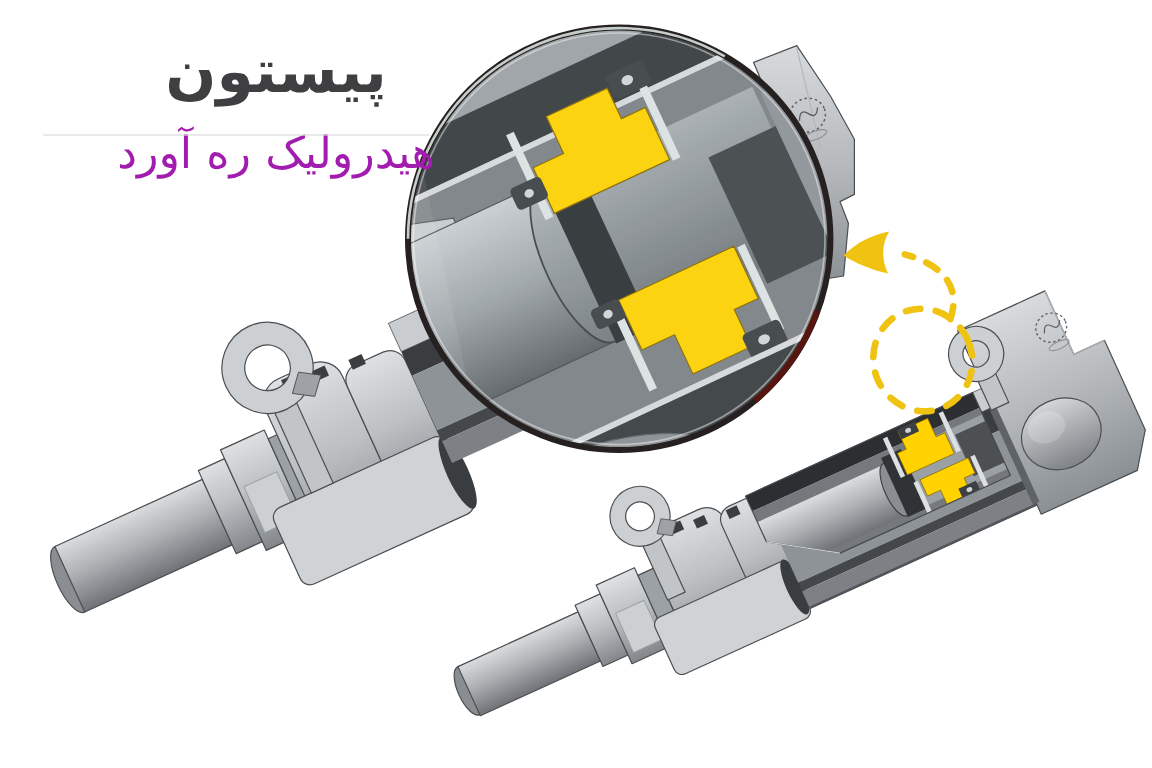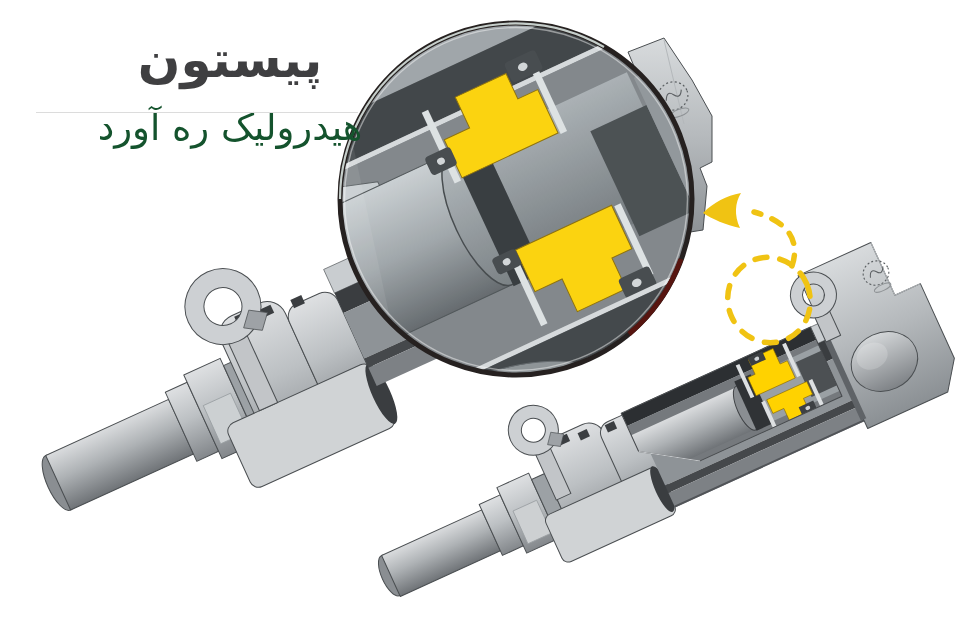--- a/index.html
+++ b/index.html
@@ -2,21 +2,21 @@
 <html><head>
 <meta charset="utf-8">
 <style>
   html,body{margin:0;padding:0;background:#ffffff;}
   .stage{position:relative;width:960px;height:640px;background:#ffffff;overflow:hidden;
          font-family:"DejaVu Sans","Liberation Sans",sans-serif;}
   .illustration{position:absolute;left:0;top:0;}
   .heading{position:absolute;left:40px;top:24px;width:380px;text-align:center;direction:rtl;z-index:5;}
   .heading .title{font-size:50px;font-weight:600;color:#3f3f41;line-height:1.45;letter-spacing:0;}
   .heading .divider{position:absolute;left:-4px;top:88px;width:322px;height:1px;background:#dcdcdc;}
-  .heading .subtitle{margin-top:9px;font-size:37px;font-weight:500;color:#14532d;line-height:1.2;}
+  .heading .subtitle{margin-top:9px;font-size:37px;font-weight:500;color:#a21caf;line-height:1.2;}
 </style>
 </head>
 <body>
 
 <div class="stage">
 
   <svg class="illustration" width="960" height="640" viewBox="0 0 960 640">
     <defs>
       <linearGradient id="gRod" x1="0" y1="0" x2="0" y2="1">
         <stop offset="0" stop-color="#dadcde"></stop>

